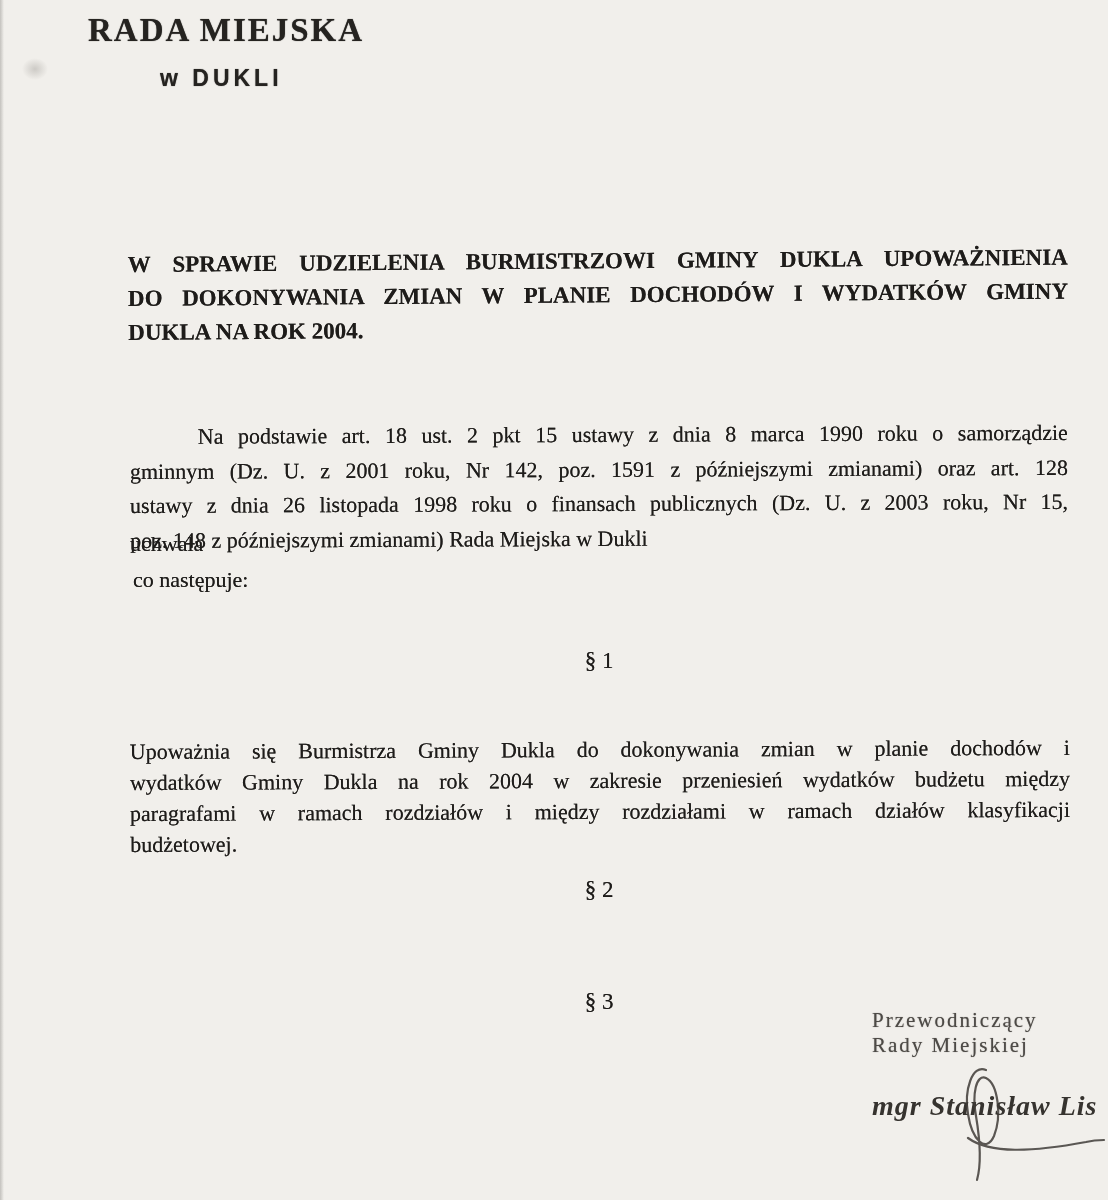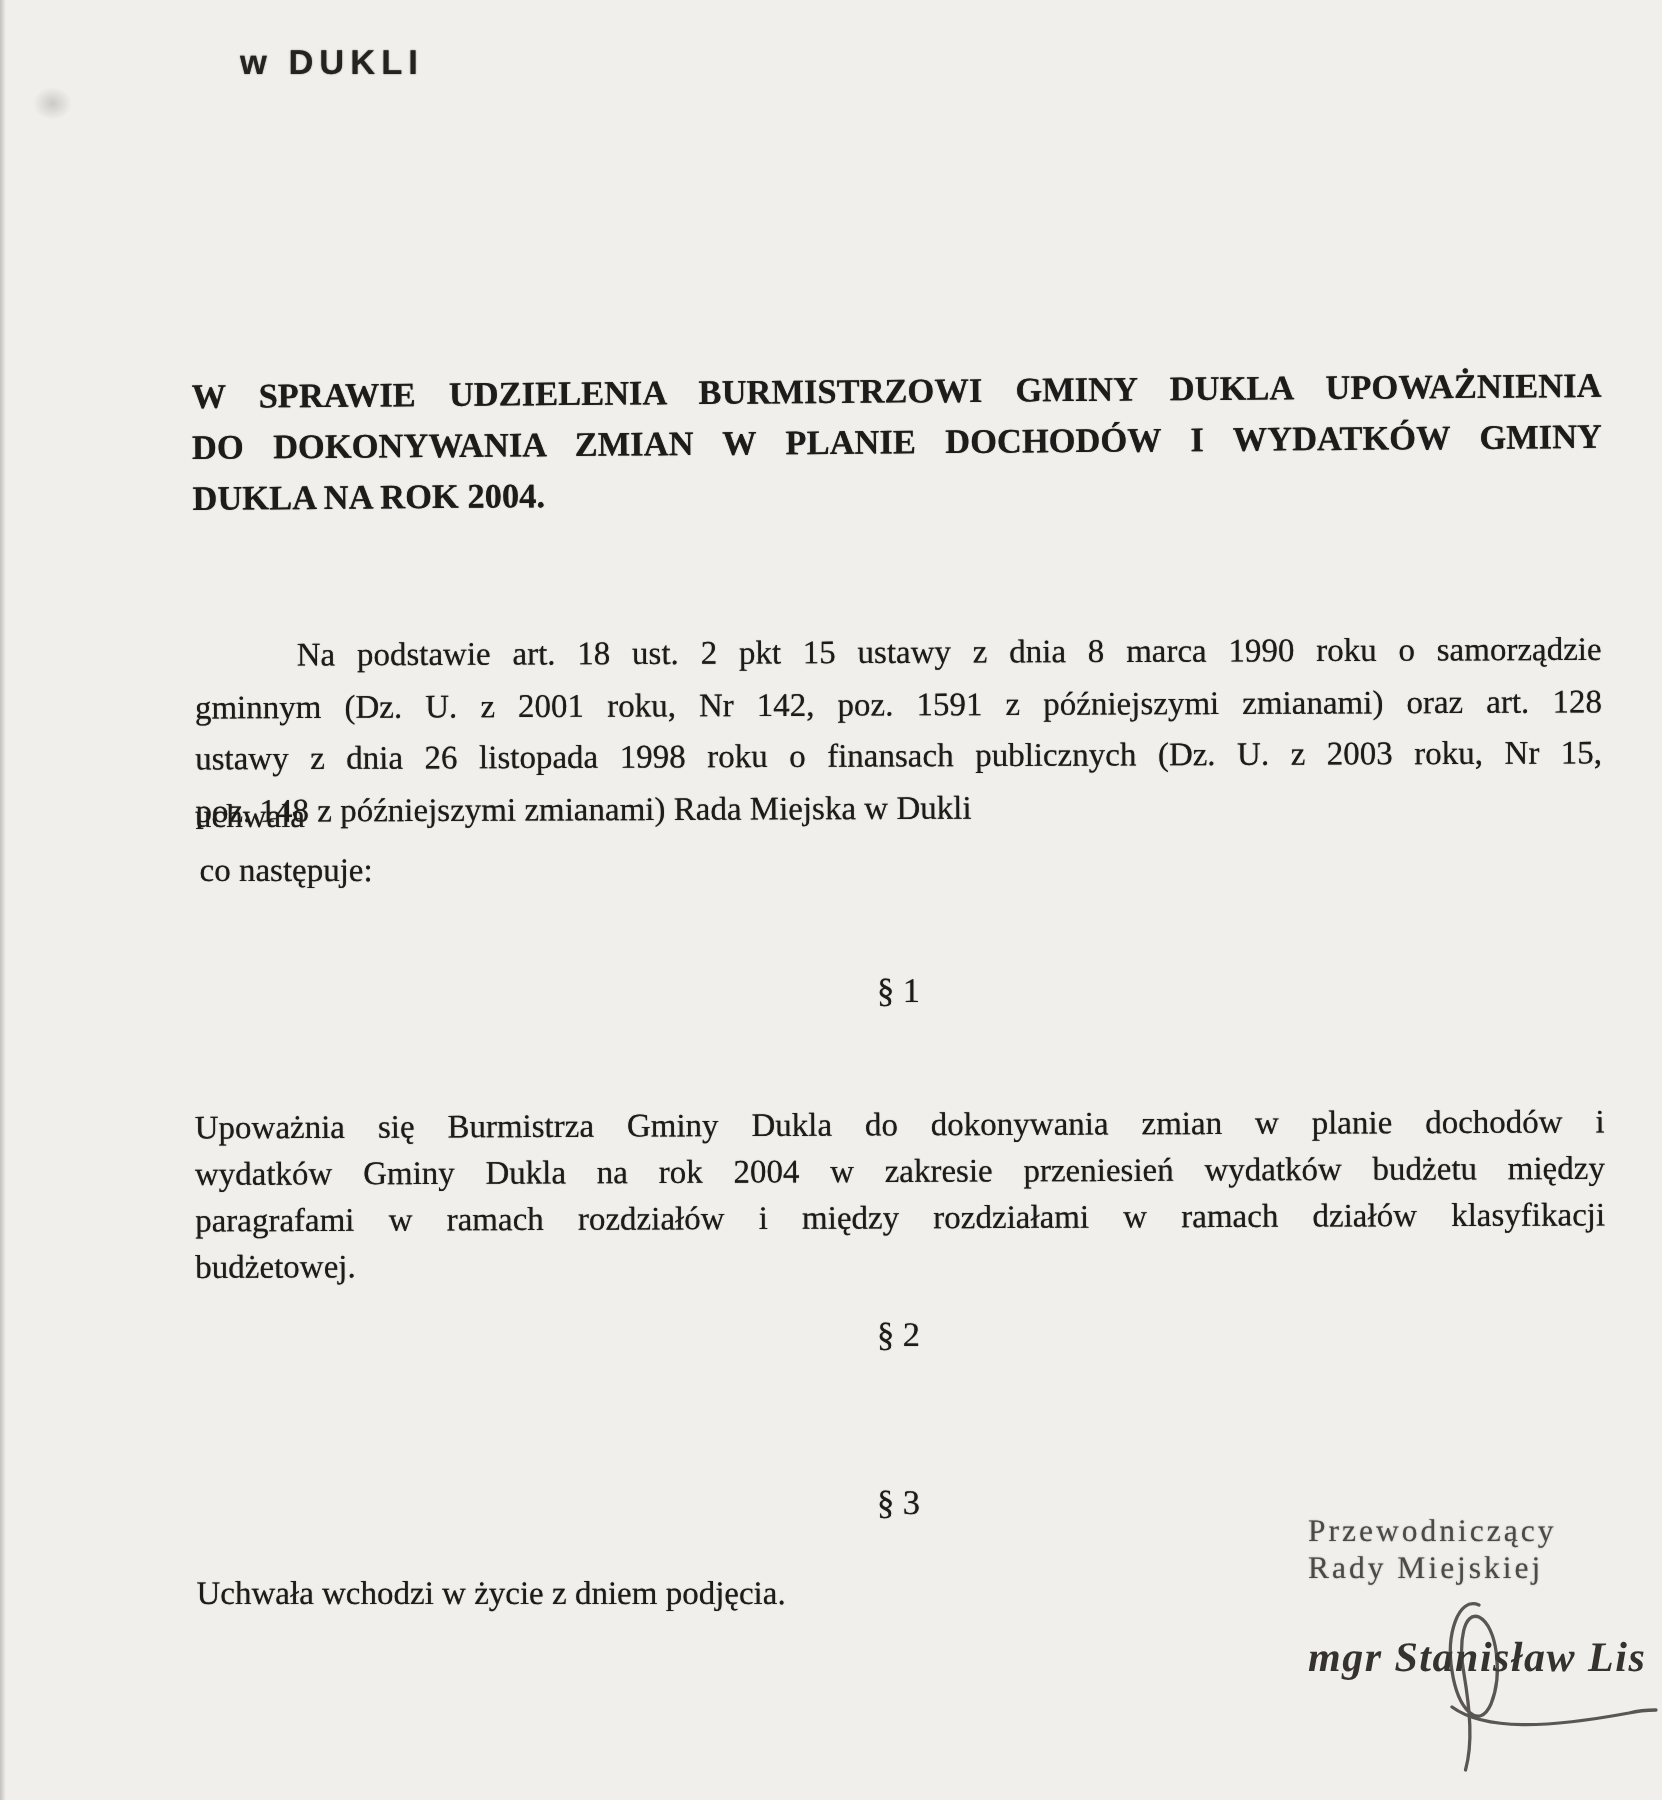--- a/index.html
+++ b/index.html
@@ -172,20 +172,21 @@
   }
 </style>
 </head>
 <body>
 
 <div class="page">
 
   <div class="smudge"></div>
 
   <div class="stamp-header">
+    <div class="stamp-line1">RADA MIEJSKA</div>
     <div class="stamp-line2">w DUKLI</div>
   </div>
 
 
   <div class="subject ink">
     <div class="jline">W SPRAWIE UDZIELENIA BURMISTRZOWI GMINY DUKLA UPOWAŻNIENIA</div>
     <div class="jline">DO DOKONYWANIA ZMIAN W PLANIE DOCHODÓW I WYDATKÓW GMINY</div>
     <div class="jlast">DUKLA NA ROK 2004.</div>
   </div>
 
@@ -203,21 +204,20 @@
   <div class="s1-body ink">
     <div class="jline">Upoważnia się Burmistrza Gminy Dukla do dokonywania zmian w planie dochodów i</div>
     <div class="jline">wydatków Gminy Dukla na rok 2004 w zakresie przeniesień wydatków budżetu między</div>
     <div class="jline">paragrafami w ramach rozdziałów i między rozdziałami w ramach działów klasyfikacji</div>
     <div class="jlast">budżetowej.</div>
   </div>
 
   <div class="section-head s2-head ink">§ 2</div>
 
   <div class="section-head s3-head ink">§ 3</div>
-  <div class="s3-body ink">Uchwała wchodzi w życie z dniem podjęcia.</div>
 
   <div class="signature">
     <div class="sig-role">Przewodniczący</div>
     <div class="sig-role">Rady Miejskiej</div>
     <div class="sig-name">mgr Stanisław Lis</div>
   </div>
 
   <svg class="sig-scribble" viewBox="0 0 185 140" xmlns="http://www.w3.org/2000/svg">
     <g fill="none" stroke="#403c38" stroke-width="2.2" stroke-linecap="round" opacity="0.85">
       <path d="M 58 12 C 44 6 36 32 40 56 C 44 82 58 96 66 78 C 74 58 70 26 58 20 C 48 16 44 36 48 58 C 52 82 54 104 49 122"></path>

